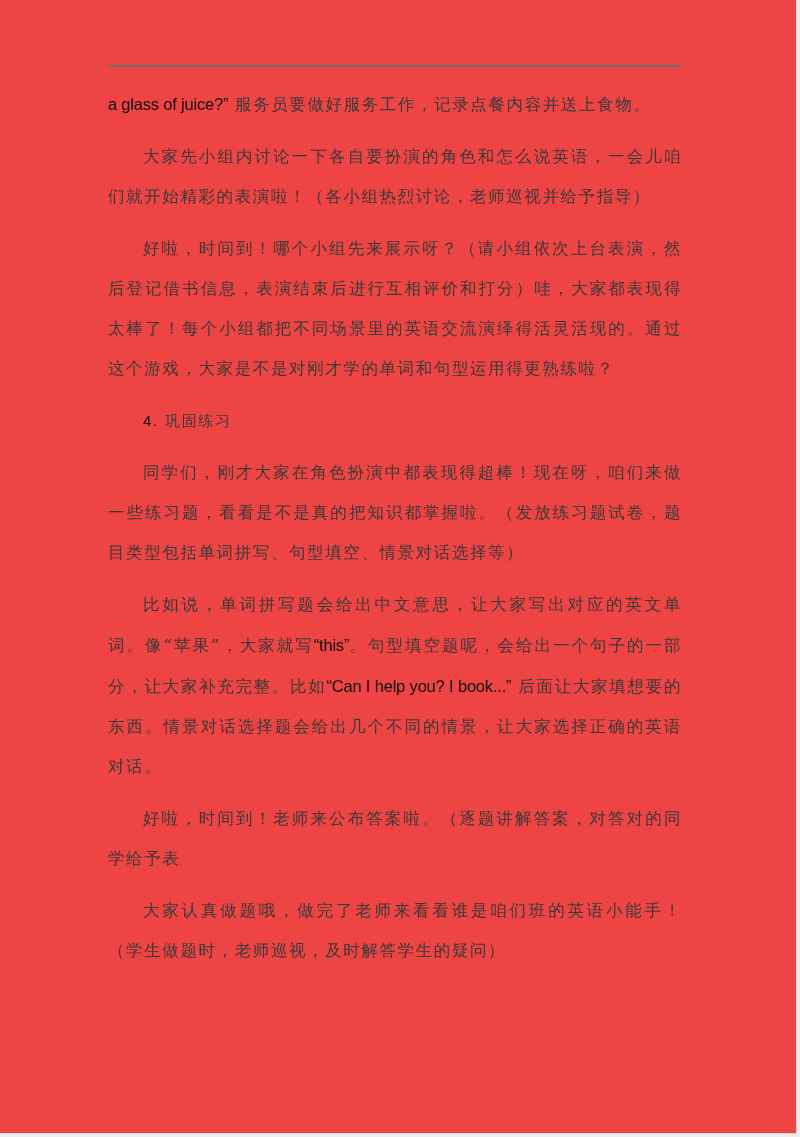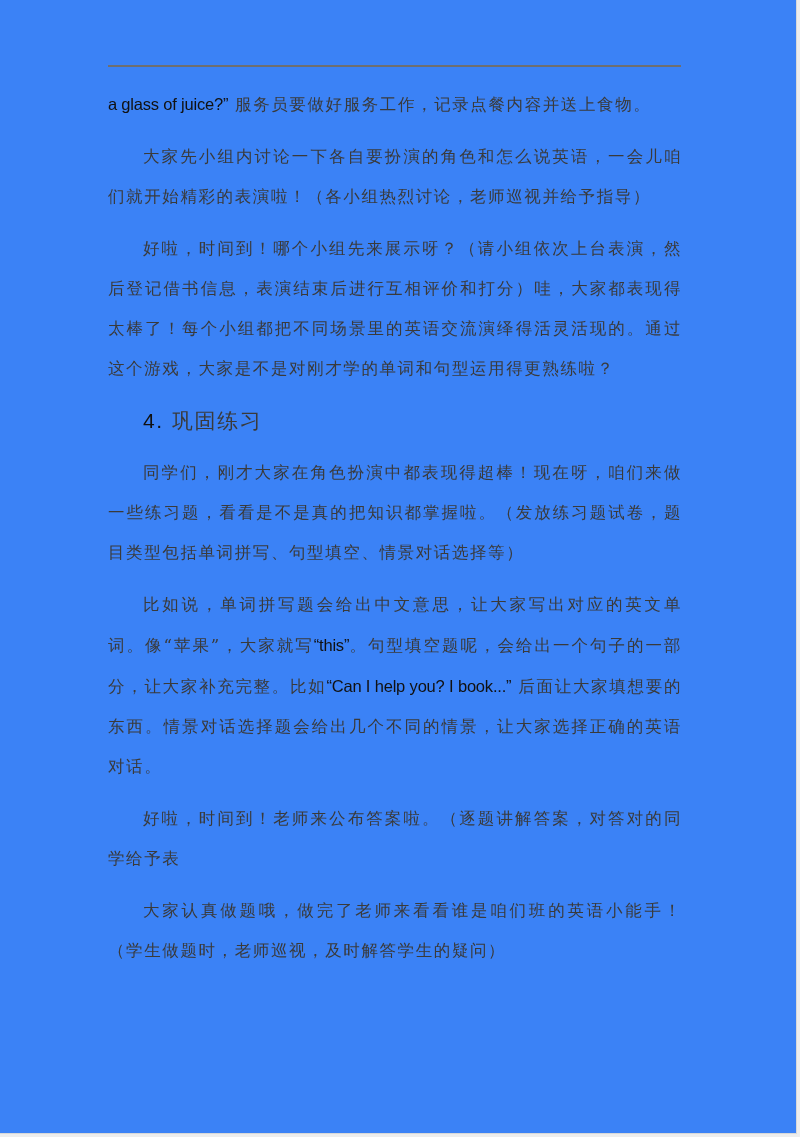--- a/index.html
+++ b/index.html
@@ -2,34 +2,34 @@
 <html><head>
 <meta charset="utf-8">
 <style>
   html, body { margin: 0; padding: 0; }
   body {
     width: 800px; height: 1137px; background: #ededed; position: relative; overflow: hidden;
     font-family: "DejaVu Serif", "Liberation Serif", serif;
   }
   .page {
     position: absolute; left: 0; top: 0; width: 796px; height: 1133px;
-    background: #3b82f6; border-right: 1px solid #d8d8d8; border-bottom: 1px solid #d8d8d8;
+    background: #ef4444; border-right: 1px solid #d8d8d8; border-bottom: 1px solid #d8d8d8;
   }
   .header-rule {
     position: absolute; left: 108px; top: 65px; width: 573px; height: 0;
     border-top: 2px solid #6f6f6f;
   }
   .content { position: absolute; left: 108px; top: 84px; width: 574px; }
   .para {
     margin: 0 0 12px 0; font-size: 16.5px; line-height: 40px; color: #3a3a3a;
     letter-spacing: 1.6px; text-align: justify;
   }
   .para.indent { text-indent: 35px; }
   .en { font-family: "Liberation Sans", "DejaVu Sans", sans-serif; color: #111; letter-spacing: -0.2px; font-size: 16.5px; }
-  .heading { margin: 0 0 12px 0; font-size: 21px; line-height: 40px; color: #3a3a3a; text-indent: 35px; letter-spacing: 1.6px; }
+  .heading { margin: 0 0 12px 0; font-size: 15px; line-height: 40px; color: #3a3a3a; text-indent: 35px; letter-spacing: 1.6px; }
   .heading .num { font-family: "Liberation Sans", sans-serif; color: #111; }
   .watermark {
     position: absolute; left: 368px; top: 988px;
     font-family: "DejaVu Sans", "Liberation Sans", sans-serif; font-weight: bold;
     font-size: 84px; color: #e9e9e9; letter-spacing: 1px; line-height: 90px;
     user-select: none;
   }
 </style>
 </head>
 <body>

